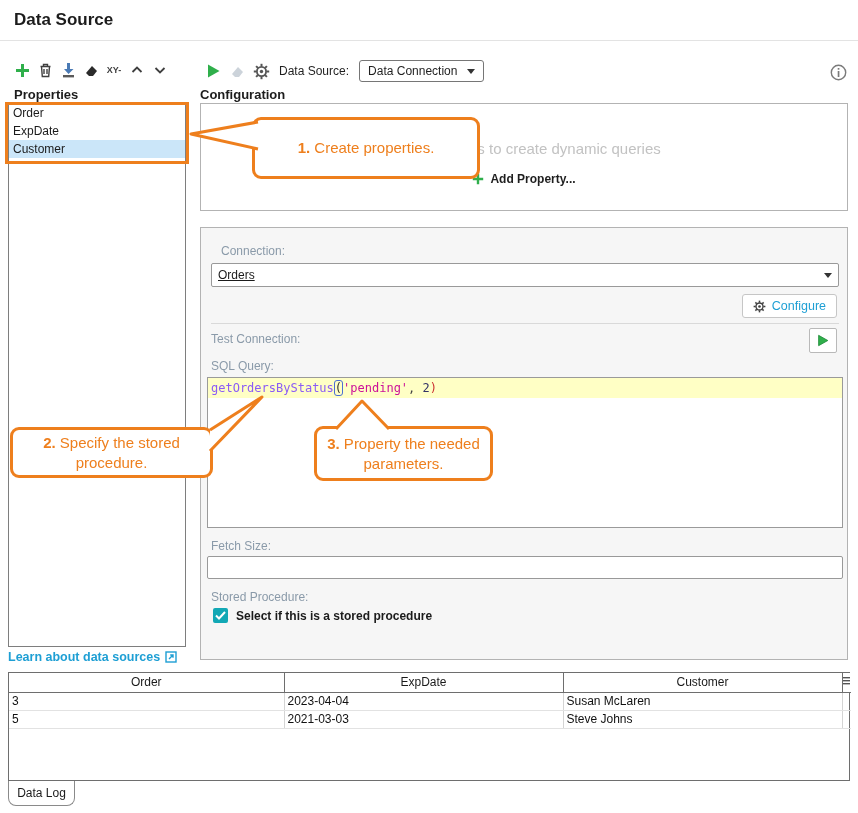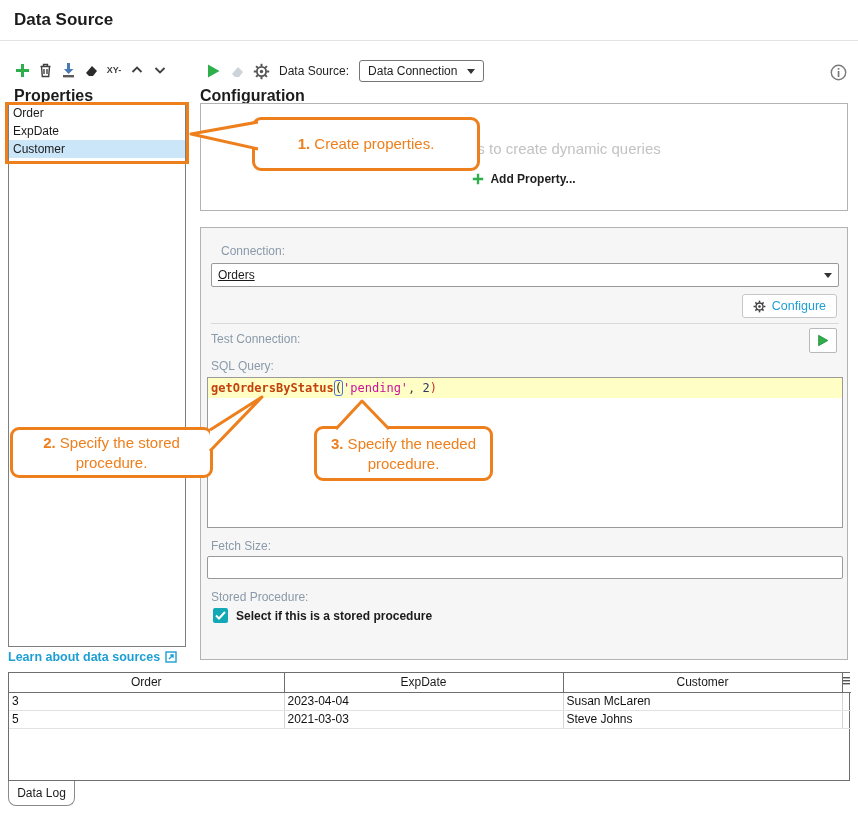--- a/index.html
+++ b/index.html
@@ -15,21 +15,21 @@
   .icon-btn { display:inline-flex; align-items:center; justify-content:center; width:20px; height:20px; cursor:pointer; }
   #toolbar-left { left:12px; top:60px; display:flex; gap:3px; align-items:center; }
   #toolbar-mid { left:203px; top:60px; display:flex; gap:4px; align-items:center; }
   .xy-label { font-size:9px; font-weight:bold; color:#3f3f3f; letter-spacing:0; }
   #ds-label { font-size:12px; color:#1f1f1f; margin-left:4px; margin-right:6px; }
   #ds-select { display:flex; align-items:center; gap:10px; border:1px solid #767676; border-radius:3px; background:#fff; padding:3px 8px; font-size:12px; color:#1f1f1f; cursor:pointer; }
   .caret-down { width:0; height:0; border-left:4px solid transparent; border-right:4px solid transparent; border-top:5px solid #333; }
   #info-icon { left:828px; top:62px; }
 
   
-  .section-heading { font-size:16px; font-weight:bold; color:#1c1c1c; }
+  .section-heading { font-size:13px; font-weight:bold; color:#1c1c1c; }
   #properties-heading { left:14px; top:87px; }
   #configuration-heading { left:200px; top:87px; }
   #prop-listbox { left:8px; top:103px; width:178px; height:544px; border:1px solid #7e7e7e; background:#fff; }
   .list-item { height:18px; line-height:18px; padding:0 4px; font-size:12px; color:#1b1b1b; cursor:pointer; }
   .list-item.selected { background:#cbe6f9; }
   #prop-highlight { left:5px; top:102px; width:184px; height:62px; border:3px solid #ee7f1d; z-index:4; pointer-events:none; }
   #learn-link { left:8px; top:650px; font-size:12.5px; font-weight:bold; color:#1e9fd4; display:flex; align-items:center; gap:5px; cursor:pointer; }
 
   
   #config-box1 { left:200px; top:103px; width:648px; height:108px; border:1px solid #b3b3b3; background:#fff; }
@@ -39,35 +39,35 @@
   
   #config-box2 { left:200px; top:227px; width:648px; height:433px; border:1px solid #b3b3b3; background:#f6f6f6; }
   .field-label { position:absolute; font-size:12px; color:#8a9aa9; }
   .text-input { position:absolute; background:#fff; border:1px solid #999; border-radius:2px; font-size:12px; color:#1b1b1b; padding:0 6px;text-decoration:underline; }
   #connection-select { left:10px; top:35px; width:628px; height:24px; display:flex; align-items:center; justify-content:space-between; cursor:pointer; }
   #configure-btn { position:absolute; right:10px; top:66px; height:24px; padding:0 10px; display:flex; align-items:center; gap:6px; background:#fff; border:1px solid #c6c6c6; border-radius:3px; font-size:12.5px; color:#1e9fd4; cursor:pointer; }
   #conn-sep { position:absolute; left:10px; top:95px; width:628px; height:1px; background:#d9d9d9; }
   #test-play-btn { position:absolute; right:10px; top:100px; width:28px; height:25px; background:#fff; border:1px solid #b9b9b9; border-radius:2px; display:flex; align-items:center; justify-content:center; cursor:pointer; }
   #sql-editor { position:absolute; left:6px; top:149px; width:636px; height:151px; background:#fff; border:1px solid #9a9a9a; font-family:"DejaVu Sans Mono", monospace; font-size:12px; }
   #sql-line1 { height:20px; line-height:20px; background:#ffffc5; padding:0 3px; white-space:pre; }
-  .tk-fn { color:#c2410c; font-weight:bold; }
+  .tk-fn { color:#8b5cf6; font-weight:normal; }
   .tk-bracket { color:#333; border:1px solid #4a6fd4; border-radius:3px; }
   .tk-str { color:#cc1199; }
   .tk-plain { color:#444; }
   .tk-num { color:#333366; }
   .tk-paren { color:#cc3333; }
   #fetch-input { left:6px; top:328px; width:636px; height:23px; }
   #sp-row { position:absolute; left:12px; top:380px; display:flex; align-items:center; gap:8px; }
   #sp-checkbox { width:15px; height:15px; background:#12a8b5; border-radius:2px; display:flex; align-items:center; justify-content:center; cursor:pointer; }
   #sp-checkbox-label { font-size:12px; font-weight:600; color:#1b1b1b; }
 
   
   .callout { position:absolute; background:#fff; border:3px solid #ee7f1d; border-radius:9px; z-index:5; display:flex; align-items:center; justify-content:center; text-align:center; color:#ee7f1d; font-size:15px; line-height:1.3; padding:2px 6px; }
   .callout b { font-weight:bold; }
-  #callout-1 { left:252px; top:117px; width:228px; height:54px; }
+  #callout-1 { left:252px; top:117px; width:228px; height:62px; }
   #callout-2 { left:10px; top:427px; width:203px; height:51px; }
   #callout-3 { left:314px; top:426px; width:179px; height:55px; }
   #wedge-overlay { position:absolute; left:0; top:0; width:858px; height:813px; z-index:6; pointer-events:none; }
 
   
   #data-table-wrap { left:8px; top:672px; width:842px; height:109px; border:1px solid #6e6e6e; background:#fff; }
   table { border-collapse:collapse; width:100%; table-layout:fixed; }
   th { height:19px; font-size:12px; font-weight:normal; color:#1b1b1b; text-align:center; border-right:1px solid #6e6e6e; border-bottom:1px solid #6e6e6e; background:#fff; }
   th:last-child { border-right:none; }
   td { height:18px; font-size:12px; color:#111; padding:0 3px; border-right:1px solid #d4d4d4; border-bottom:1px solid #e2e2e2; white-space:nowrap; overflow:hidden; }
@@ -230,21 +230,21 @@
     </div>
   </div>
 
   <div class="callout" id="callout-1">
     <span><b>1.</b><span> Create properties.</span></span>
   </div>
   <div class="callout" id="callout-2">
     <span><b>2.</b><span> Specify the stored procedure.</span></span>
   </div>
   <div class="callout" id="callout-3">
-    <span><b>3.</b><span> Specify the needed procedure.</span></span>
+    <span><b>3.</b><span> Property the needed parameters.</span></span>
   </div>
   <svg id="wedge-overlay">
     <path d="M258 122 L191 134 L258 149" fill="#ffffff" stroke="#ee7f1d" stroke-width="3" stroke-linejoin="round"></path>
     <path d="M210 430 L262 397 L210 451" fill="#ffffff" stroke="#ee7f1d" stroke-width="3" stroke-linejoin="round"></path>
     <path d="M336 429 L362 401 L389 429" fill="#ffffff" stroke="#ee7f1d" stroke-width="3" stroke-linejoin="round"></path>
   </svg>
 
   <div class="abs" id="learn-link">
     <span>Learn about data sources</span>
     <svg width="12" height="12" viewBox="0 0 12 12">

